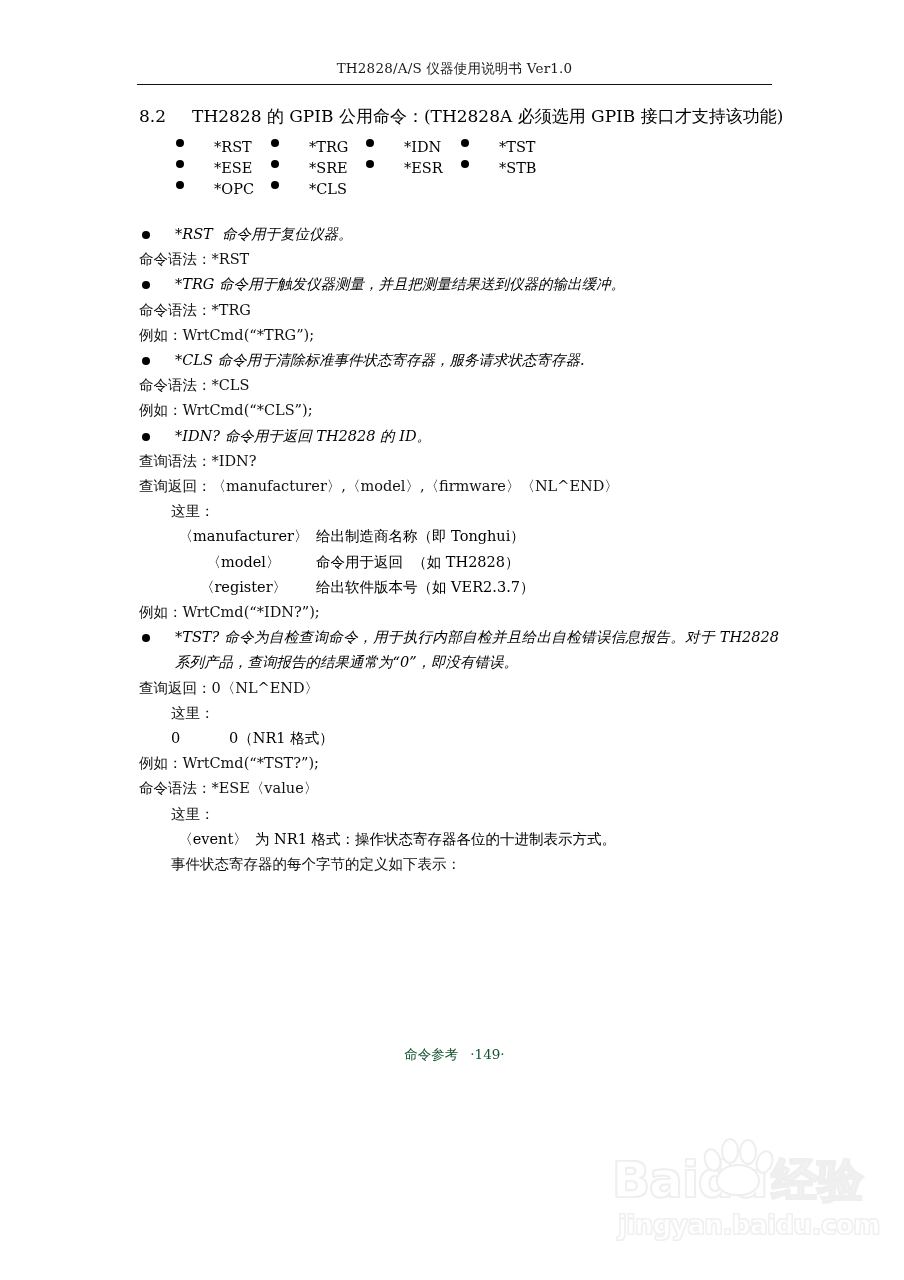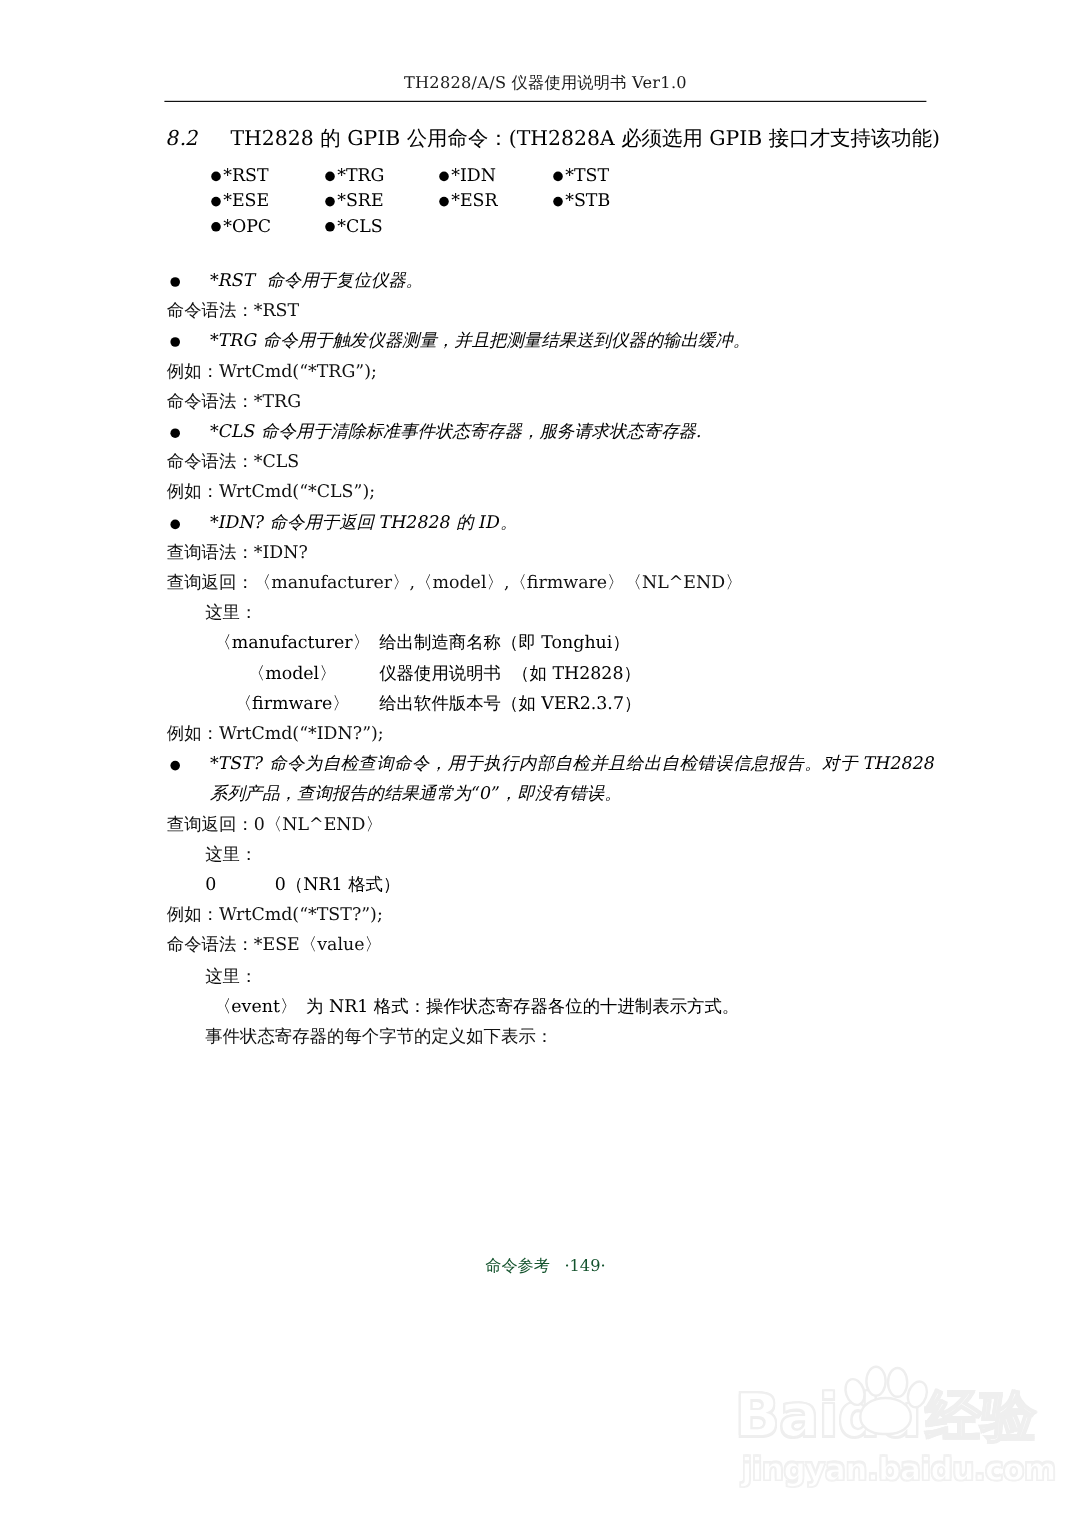--- a/index.html
+++ b/index.html
@@ -43,40 +43,41 @@
   .section-heading {
     position: absolute;
     left: 139px;
     top: 104px;
     width: 640px;
     font-size: 17px;
     line-height: 24px;
     white-space: nowrap;
     color: #000;
   }
-  .section-heading .num { margin-right: 26px; font-style: italic; }
+  .section-heading .num { margin-right: 26px; }
 
   
   .cmd-grid {
     position: absolute;
     left: 176px;
     top: 136px;
     width: 380px;
   }
   .cmd-row {
     display: flex;
     height: 21px;
     align-items: center;
   }
   .cmd-cell {
     width: 96px;
     font-size: 14.5px;
     display: flex;
-    align-items: center;
+    align-items: flex-start;
     white-space: nowrap;
+    gap: 28px;
   }
   .cmd-cell .dot {
     display: inline-block;
     width: 8px;
     height: 8px;
     border-radius: 50%;
     background: #000;
     margin-right: 2px;
     flex: none;
   }
@@ -295,22 +296,22 @@
     <div class="bullet">
       <span class="bdot"></span>
       <span class="btext">*RST  命令用于复位仪器。</span>
     </div>
     <div class="line">命令语法：*RST</div>
 
     <div class="bullet">
       <span class="bdot"></span>
       <span class="btext">*TRG 命令用于触发仪器测量，并且把测量结果送到仪器的输出缓冲。</span>
     </div>
+    <div class="line">命令语法：*TRG</div>
     <div class="line">例如：WrtCmd(“*TRG”);</div>
-    <div class="line">命令语法：*TRG</div>
 
     <div class="bullet">
       <span class="bdot"></span>
       <span class="btext">*CLS 命令用于清除标准事件状态寄存器，服务请求状态寄存器.</span>
     </div>
     <div class="line">命令语法：*CLS</div>
     <div class="line">例如：WrtCmd(“*CLS”);</div>
 
     <div class="bullet">
       <span class="bdot"></span>
@@ -319,24 +320,24 @@
     <div class="line">查询语法：*IDN?</div>
     <div class="line">查询返回：〈manufacturer〉,〈model〉,〈firmware〉〈NL^END〉</div>
     <div class="line ind1">这里：</div>
 
     <div class="defrow">
       <span class="term">〈manufacturer〉</span>
       <span class="desc">给出制造商名称（即 Tonghui）</span>
     </div>
     <div class="defrow">
       <span class="term">〈model〉</span>
-      <span class="desc">仪器使用说明书  （如 TH2828）</span>
+      <span class="desc">命令用于返回  （如 TH2828）</span>
     </div>
     <div class="defrow">
-      <span class="term">〈firmware〉</span>
+      <span class="term">〈register〉</span>
       <span class="desc">给出软件版本号（如 VER2.3.7）</span>
     </div>
 
     <div class="line">例如：WrtCmd(“*IDN?”);</div>
 
     <div class="bullet">
       <span class="bdot"></span>
       <span class="btext">*TST? 命令为自检查询命令，用于执行内部自检并且给出自检错误信息报告。对于 TH2828 系列产品，查询报告的结果通常为“0”，即没有错误。</span>
     </div>
     <div class="line">查询返回：0〈NL^END〉</div>

